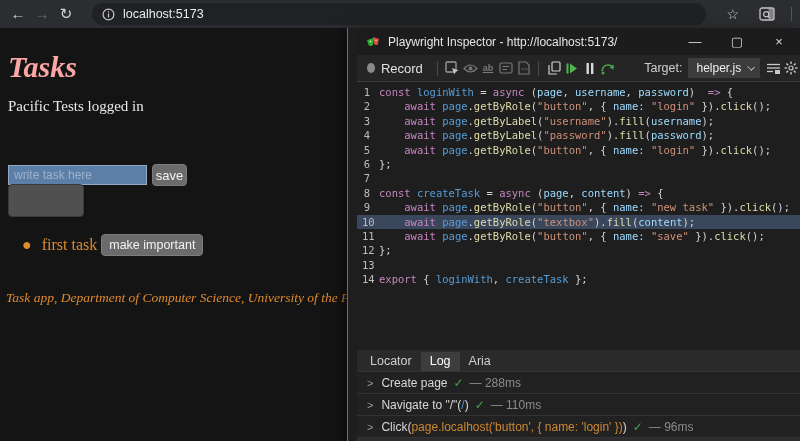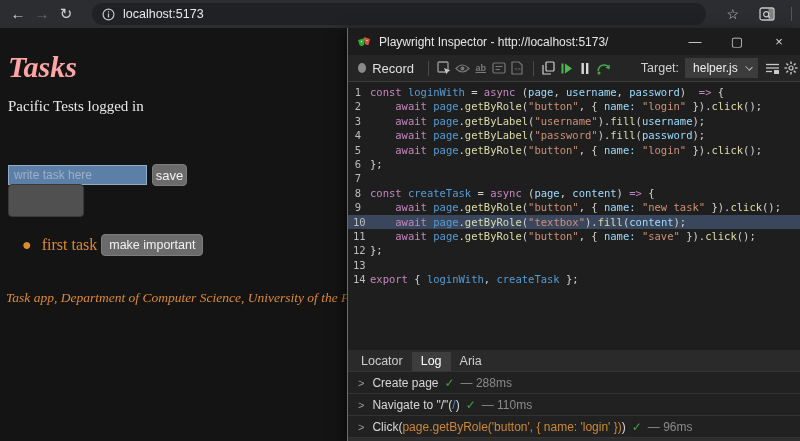--- a/index.html
+++ b/index.html
@@ -42,21 +42,21 @@
   .task-row { position:absolute; left:22px; top:206px; display:flex; align-items:center; }
   .bullet { color:#de8a2f; font-size:16px; margin-right:10px; }
   .task-text { color:#de8a2f; font-size:16px; margin-right:4px; }
   .important-btn { height:22px; font-size:12.5px; padding:0 7px; }
   .footer { position:absolute; left:6px; top:262px; width:800px; white-space:nowrap; font-size:13.5px;
     font-style:italic; color:#de8a2f; }
 
   
   .inspector { position:absolute; left:347px; top:28px; width:453px; height:413px; background:#1e1e1e;
     border-left:1px solid #6e6e6e; box-shadow:-4px 4px 12px rgba(0,0,0,.55);
-    display:flex; flex-direction:column; color:#d4d4d4; overflow:hidden; }
+    display:flex; flex-direction:column; color:#d4d4d4; overflow:hidden;padding-left:9px; }
   .titlebar { height:27px; background:#1c1c1c; display:flex; align-items:center; flex-shrink:0; }
   .pw-logo { margin:0 8px 0 9px; display:flex; }
   .win-title { font-size:12px; color:#e6e6e6; flex:1; white-space:nowrap; overflow:hidden; }
   .win-ctl { width:42px; text-align:center; font-size:13px; color:#d8d8d8; line-height:27px; flex-shrink:0; }
 
   .toolbar { height:27px; background:#252526; border-bottom:1px solid #3a3a3a; display:flex;
     align-items:center; flex-shrink:0; font-size:13px; }
   .rec-circle { width:10px; height:10px; border-radius:50%; background:#8a8a8a; margin:0 6px 0 10px; }
   .rec-label { color:#e0e0e0; margin-right:8px; }
   .tb-div { width:1px; height:15px; background:#4a4a4a; margin:0 6px; }
@@ -273,20 +273,20 @@
         <span class="log-dur">— 288ms</span>
       </div>
       <div class="log-row">
         <span class="log-chev">&gt;</span>
         <span class="log-parts"><span class="lp-pln">Navigate to "/"(</span><span class="lp-lnk">/</span><span class="lp-pln">)</span></span>
         <span class="log-check">✓</span>
         <span class="log-dur">— 110ms</span>
       </div>
       <div class="log-row">
         <span class="log-chev">&gt;</span>
-        <span class="log-parts"><span class="lp-pln">Click(</span><span class="lp-loc">page.getByRole('button', { name: 'login' })</span><span class="lp-pln">)</span></span>
+        <span class="log-parts"><span class="lp-pln">Click(</span><span class="lp-loc">page.localhost('button', { name: 'login' })</span><span class="lp-pln">)</span></span>
         <span class="log-check">✓</span>
         <span class="log-dur">— 96ms</span>
       </div>
     </div>
   <div class="log-sliver"></div>
 
 </div>
 
 </body></html>

